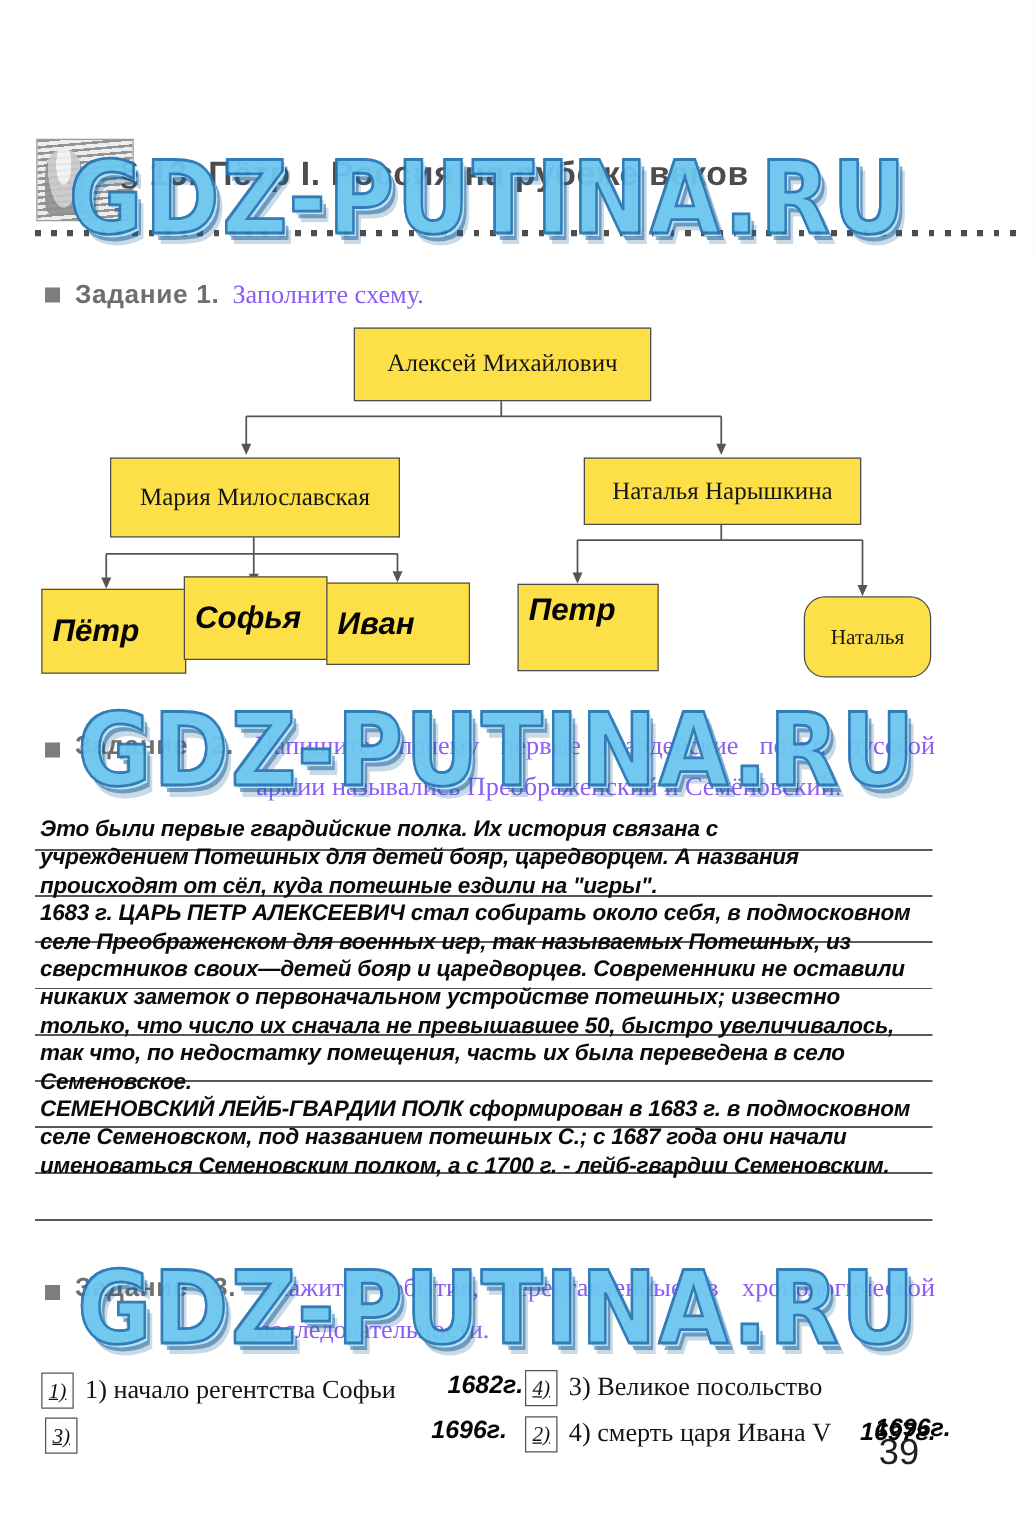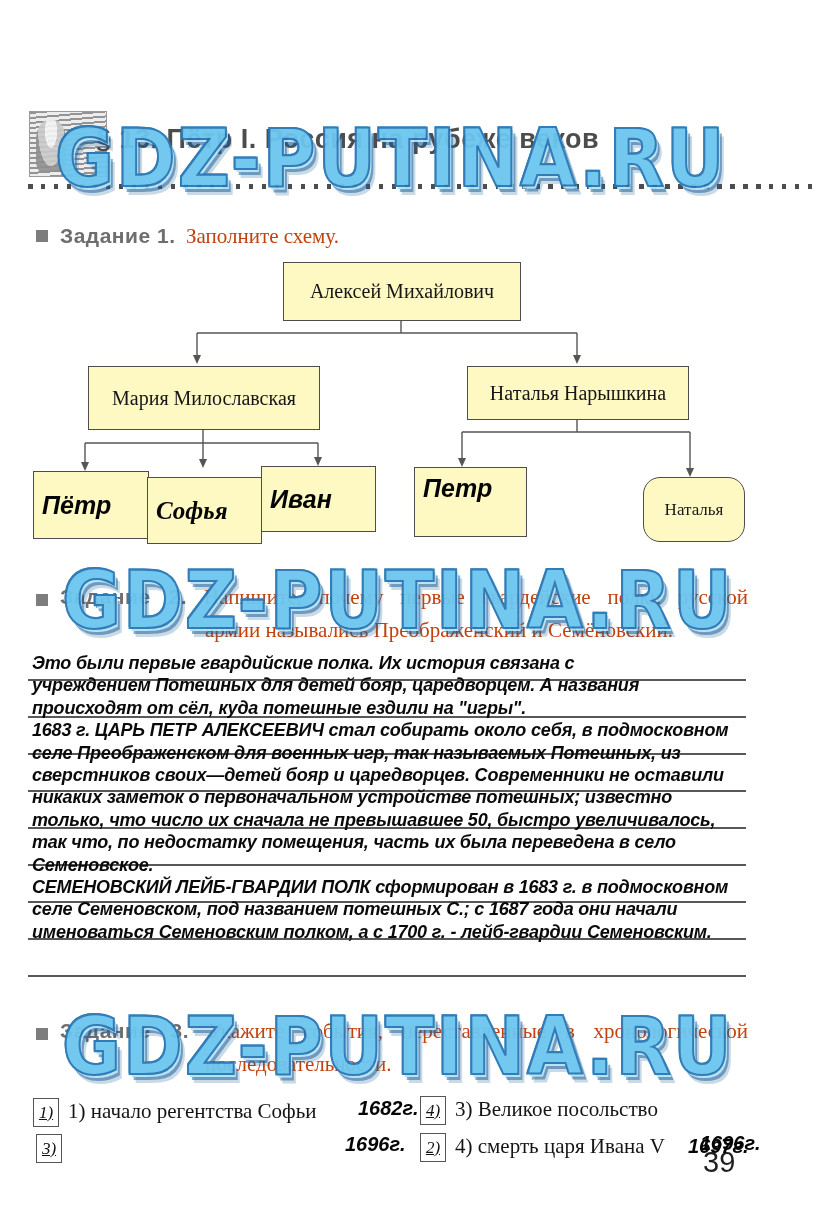--- a/index.html
+++ b/index.html
@@ -51,25 +51,25 @@
   .bullet{
     position:absolute;width:12px;height:12px;background:#7d7d7d;
   }
   .task-head{position:absolute;left:60px;width:688px;line-height:33px;font-size:21px;}
   .task-line1{text-align:justify;text-align-last:justify;white-space:normal;}
   .task-line2{padding-left:145px;}
   .task-label{
     font-family:"Liberation Sans",sans-serif;font-weight:bold;color:#6e6e6e;
     letter-spacing:.5px;
   }
-  .task-instr{color:#c2410c;}
+  .task-instr{color:#8b5cf6;}
   
   .tree-svg{position:absolute;left:0;top:250px;z-index:1;}
   .tbox{
-    position:absolute;z-index:2;background:#fef9c3;border:1.6px solid #4d4d4d;
+    position:absolute;z-index:2;background:#fde047;border:1.6px solid #4d4d4d;
     display:flex;align-items:center;justify-content:center;
     font-size:20px;color:#161616;text-align:center;
   }
   .hw{
     font-family:"Liberation Sans",sans-serif;font-weight:bold;font-style:italic;
     color:#050505;
   }
   .tbox.hw{font-size:25px;justify-content:flex-start;padding-left:8px;}
   
   .answer-area{
@@ -141,21 +141,21 @@
       <polygon points="318,216 314,207 322,207"></polygon>
       <polygon points="462,217 458,208 466,208"></polygon>
       <polygon points="690,227 686,218 694,218"></polygon>
     </g>
   </svg>
 
   <div class="tbox" style="left:283px;top:262px;width:236px;height:57px;">Алексей Михайлович</div>
   <div class="tbox" style="left:88px;top:366px;width:230px;height:62px;">Мария Милославская</div>
   <div class="tbox" style="left:467px;top:366px;width:220px;height:52px;">Наталья Нарышкина</div>
   <div class="tbox hw" style="left:33px;top:471px;width:106px;height:66px;">Пётр</div>
-  <div class="tbox hw" style="left:147px;top:477px;width:105px;height:65px;font-family:Liberation Serif, serif;">Софья</div>
+  <div class="tbox hw" style="left:147px;top:461px;width:105px;height:65px;">Софья</div>
   <div class="tbox hw" style="left:261px;top:466px;width:105px;height:64px;">Иван</div>
   <div class="tbox hw" style="left:414px;top:467px;width:103px;height:62px;align-items:flex-start;padding-top:6px;">Петр</div>
   <div class="tbox" style="left:643px;top:477px;width:100px;height:63px;font-size:17px;border-radius:17px;">Наталья</div>
 
   <div class="bullet" style="left:36px;top:594px;"></div>
   <div class="task-head" style="top:580px;">
     <div class="task-line1">
       <span class="task-label">Задание 2.</span>
       <span class="task-instr">Напишите, почему первые гвардейские полки русской</span>
     </div>

